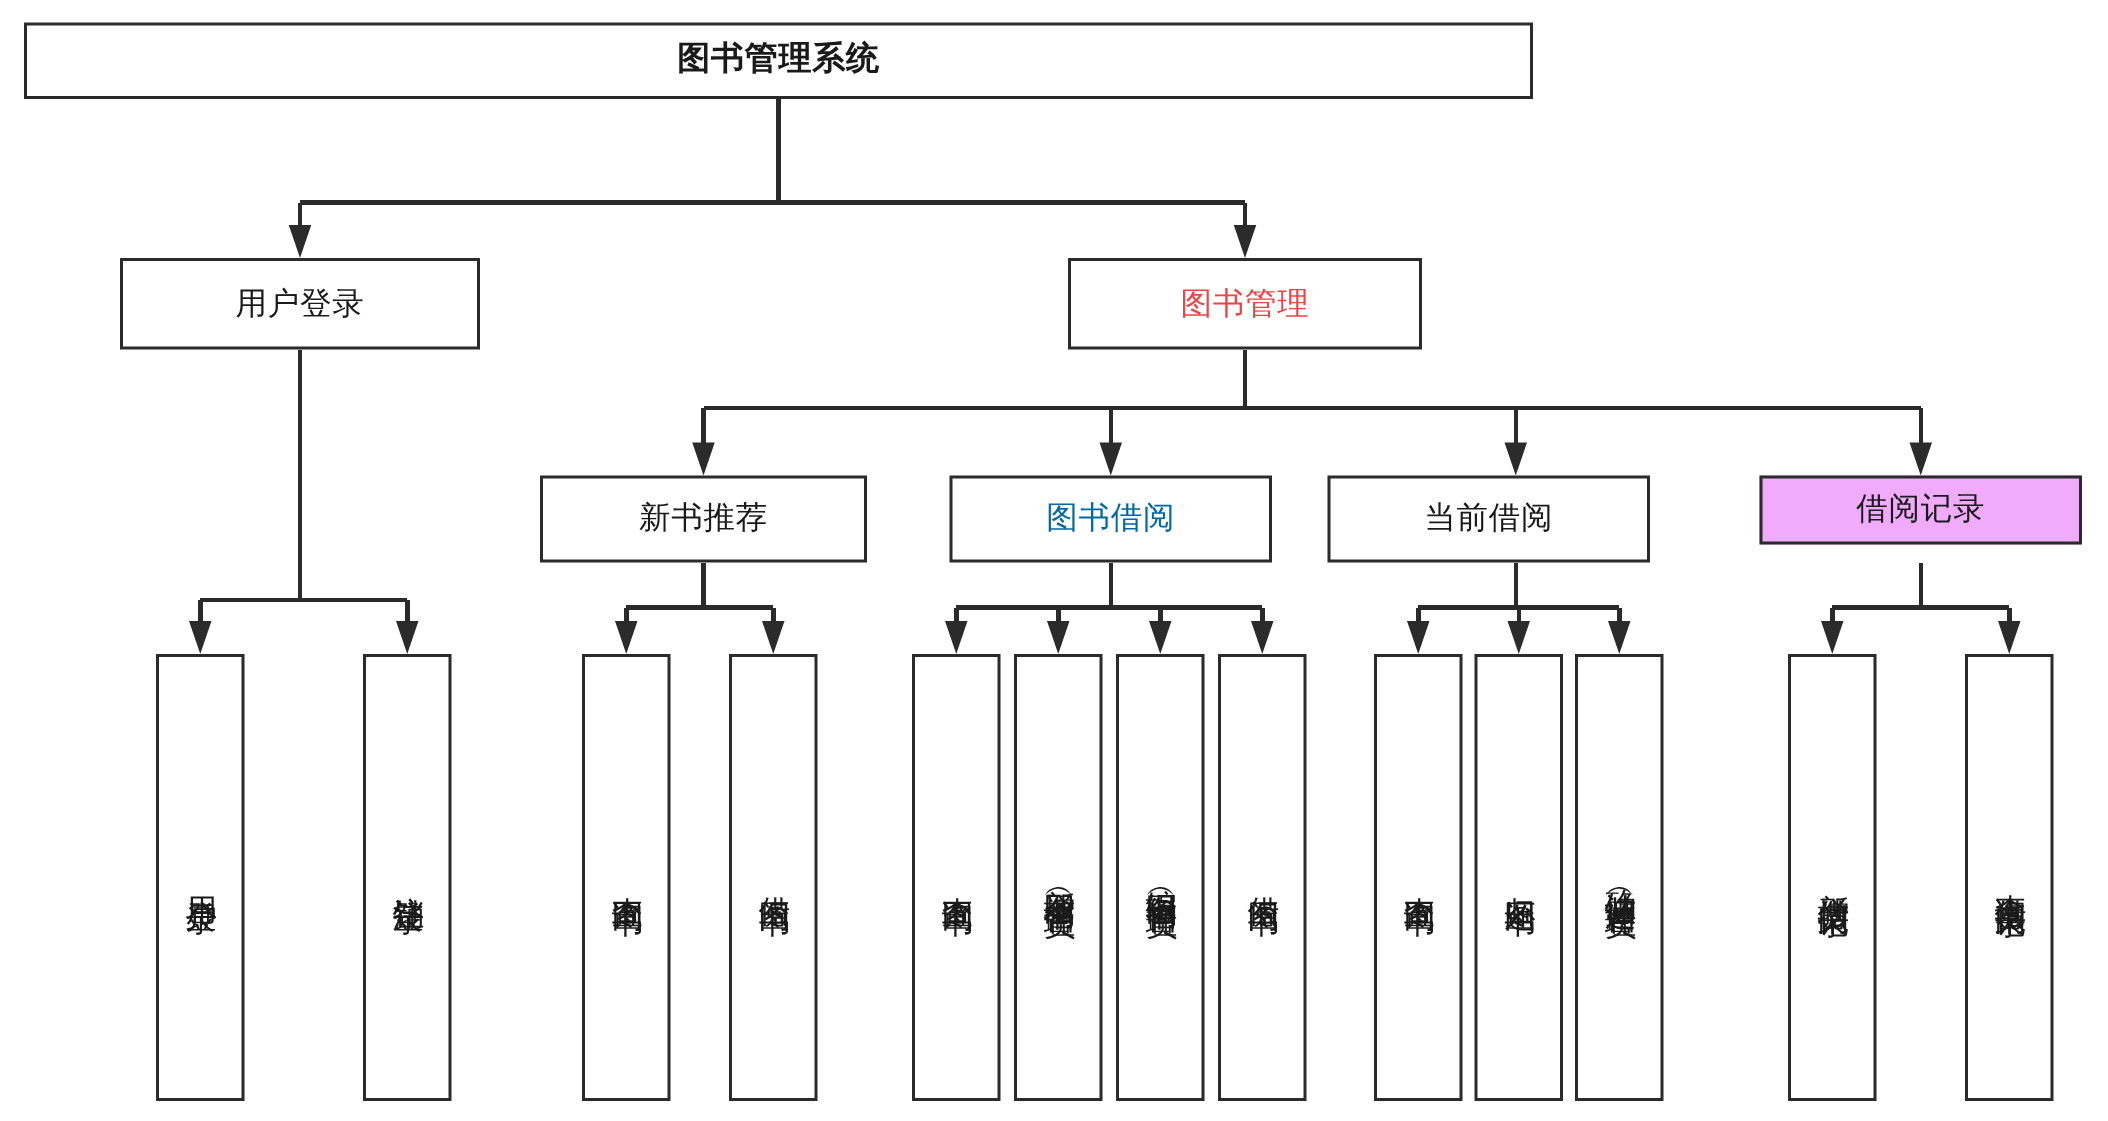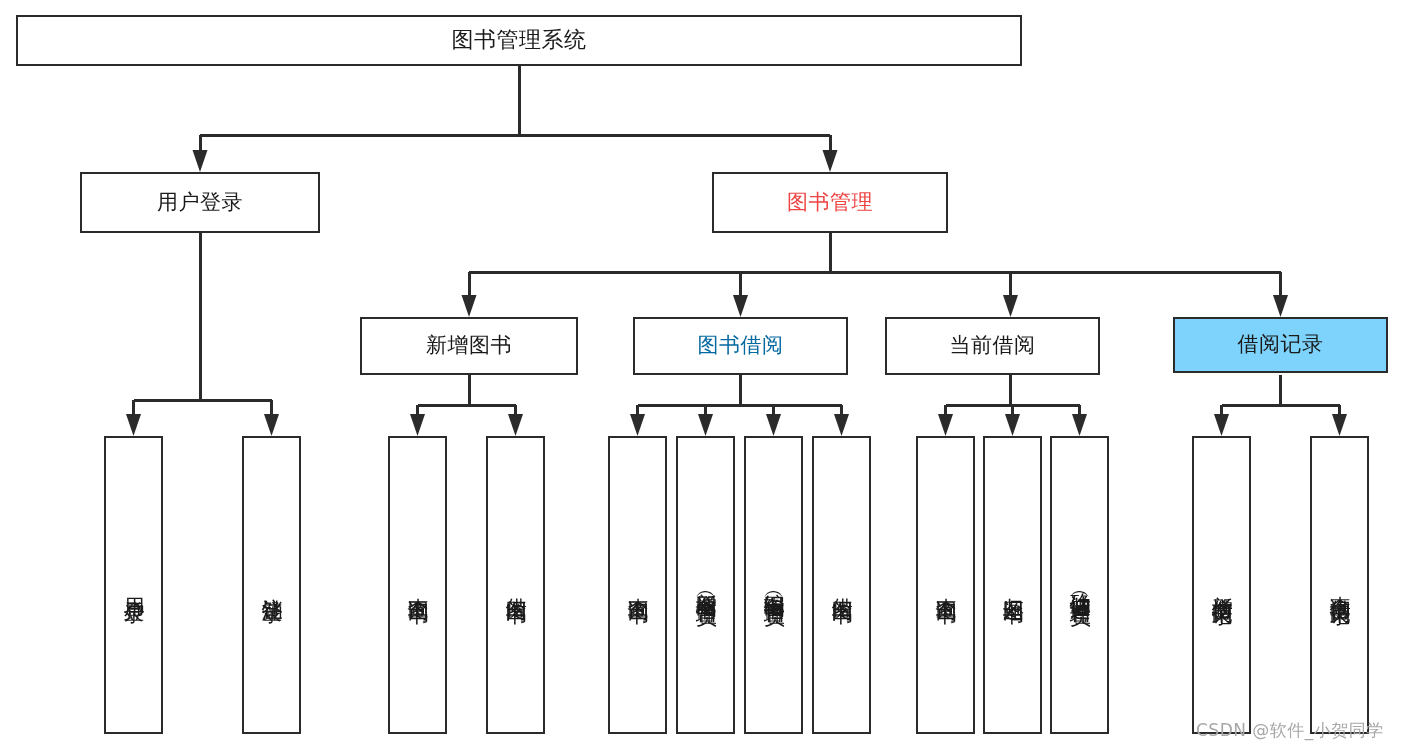--- a/index.html
+++ b/index.html
@@ -120,38 +120,38 @@
         <line x1="1280.5" y1="375" x2="1280.5" y2="405" stroke="#2b2b2b" stroke-width="3" shape-rendering="crispEdges"></line>
         <line x1="1221.5" y1="405" x2="1339.5" y2="405" stroke="#2b2b2b" stroke-width="3" shape-rendering="crispEdges"></line>
         <line x1="1221.5" y1="405" x2="1221.5" y2="416" stroke="#2b2b2b" stroke-width="3" shape-rendering="crispEdges"></line>
         <polygon points="1214,414 1229,414 1221.5,436" fill="#2b2b2b"></polygon>
         <line x1="1339.5" y1="405" x2="1339.5" y2="416" stroke="#2b2b2b" stroke-width="3" shape-rendering="crispEdges"></line>
         <polygon points="1332,414 1347,414 1339.5,436" fill="#2b2b2b"></polygon>
       </g>
   </svg>
   <div id="node-layer">
       <div class="node-box node-root" style="left: 16px; top: 15px; width: 1006px; height: 51px; border-color: rgb(43, 43, 43); border-width: 2px; background: rgb(255, 255, 255);">
-        <span class="node-label-h" style="color: rgb(26, 26, 26);">图书管理系统</span>
+        <span class="node-label-h" style="color: rgb(26, 26, 26); font-weight: bold;">图书管理系统</span>
       </div>
       <div class="node-box" style="left: 80px; top: 172px; width: 240px; height: 61px; border-color: rgb(43, 43, 43); border-width: 2px; background: rgb(255, 255, 255);">
         <span class="node-label-h" style="color: rgb(26, 26, 26);">用户登录</span>
       </div>
       <div class="node-box" style="left: 712px; top: 172px; width: 236px; height: 61px; border-color: rgb(43, 43, 43); border-width: 2px; background: rgb(255, 255, 255);">
         <span class="node-label-h" style="color: #ef4444;">图书管理</span>
       </div>
       <div class="node-box" style="left: 360px; top: 317px; width: 218px; height: 58px; border-color: rgb(43, 43, 43); border-width: 2px; background: rgb(255, 255, 255);">
-        <span class="node-label-h" style="color: rgb(26, 26, 26);">新增图书</span>
+        <span class="node-label-h" style="color: rgb(26, 26, 26);">新书推荐</span>
       </div>
       <div class="node-box" style="left: 633px; top: 317px; width: 215px; height: 58px; border-color: rgb(43, 43, 43); border-width: 2px; background: rgb(255, 255, 255);">
         <span class="node-label-h" style="color: #0369a1;">图书借阅</span>
       </div>
       <div class="node-box" style="left: 885px; top: 317px; width: 215px; height: 58px; border-color: rgb(43, 43, 43); border-width: 2px; background: rgb(255, 255, 255);">
         <span class="node-label-h" style="color: rgb(26, 26, 26);">当前借阅</span>
       </div>
-      <div class="node-box" style="left: 1173px; top: 317px; width: 215px; height: 56px; border-color: rgb(43, 43, 43); border-width: 2px; background: #7dd3fc;">
+      <div class="node-box" style="left: 1173px; top: 317px; width: 215px; height: 46px; border-color: rgb(43, 43, 43); border-width: 2px; background: #f0abfc;">
         <span class="node-label-h" style="color: rgb(26, 26, 26);">借阅记录</span>
       </div>
       <div class="node-box" style="left: 104px; top: 436px; width: 59px; height: 298px; border-color: rgb(43, 43, 43); border-width: 2px; background: rgb(255, 255, 255);">
         <span class="node-label-v" style="color: rgb(26, 26, 26);">用户登录</span>
       </div>
       <div class="node-box" style="left: 242px; top: 436px; width: 59px; height: 298px; border-color: rgb(43, 43, 43); border-width: 2px; background: rgb(255, 255, 255);">
         <span class="node-label-v" style="color: rgb(26, 26, 26);">注销登录</span>
       </div>
       <div class="node-box" style="left: 388px; top: 436px; width: 59px; height: 298px; border-color: rgb(43, 43, 43); border-width: 2px; background: rgb(255, 255, 255);">
         <span class="node-label-v" style="color: rgb(26, 26, 26);">查询图书</span>
@@ -180,14 +180,13 @@
       <div class="node-box" style="left: 1050px; top: 436px; width: 59px; height: 298px; border-color: rgb(43, 43, 43); border-width: 2px; background: rgb(255, 255, 255);">
         <span class="node-label-v" style="color: rgb(26, 26, 26);">确认归还（管理员）</span>
       </div>
       <div class="node-box" style="left: 1192px; top: 436px; width: 59px; height: 298px; border-color: rgb(43, 43, 43); border-width: 2px; background: rgb(255, 255, 255);">
         <span class="node-label-v" style="color: rgb(26, 26, 26);">新增借阅记录</span>
       </div>
       <div class="node-box" style="left: 1310px; top: 436px; width: 59px; height: 298px; border-color: rgb(43, 43, 43); border-width: 2px; background: rgb(255, 255, 255);">
         <span class="node-label-v" style="color: rgb(26, 26, 26);">查询借阅记录</span>
       </div>
     </div>
-  <div class="watermark" style="left: 1196px; top: 719px; color: rgb(168, 168, 168);">CSDN @软件_小贺同学</div>
 </div>
 
 </body></html>

